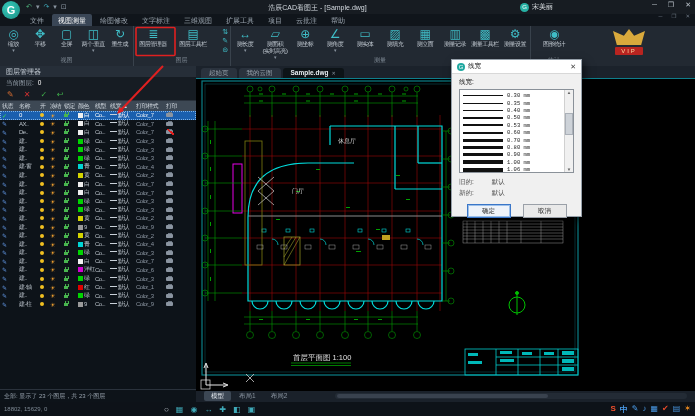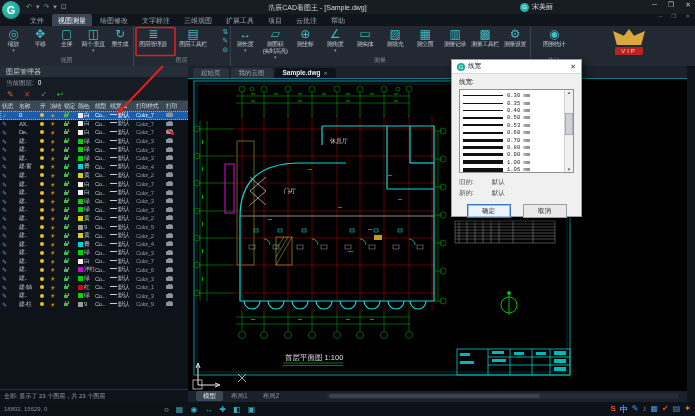--- a/index.html
+++ b/index.html
@@ -80,21 +80,21 @@
   .lwdash{display:inline-block;width:7px;height:1px;background:#c8d0d8;margin-right:1px;vertical-align:2px;}
   .c-ps{color:#8a94a0;}
   .selected .c-ps{color:#d8e4f0;}
   .printer{display:inline-block;width:7px;height:4px;background:#8a94a0;border-radius:1px;position:relative;}
   .printer::before{content:"";position:absolute;top:-2px;left:1.5px;width:4px;height:2px;background:#6a7480;}
   .noprint .printer::after{content:"";position:absolute;left:-1px;right:-1px;top:-3px;bottom:-1px;
      background:linear-gradient(to top right,transparent 44%,#e02020 44%,#e02020 58%,transparent 58%);}
   .lp-footer{height:12px;font-size:6px;color:#98a3ae;line-height:12px;padding-left:4px;
              border-top:1px solid #2a323c;}
   
-  .doc-area{position:absolute;left:188px;top:66px;width:499px;height:336px;display:flex;
+  .doc-area{position:absolute;left:196px;top:66px;width:499px;height:336px;display:flex;
             flex-direction:column;background:#d946ef;}
   .doc-tabs{height:12px;background:#1b222b;display:flex;align-items:flex-end;padding-left:5px;
             gap:2px;font-size:6.5px;color:#98a2ac;}
   .doc-tab{padding:0 8px;background:#2a323d;border-radius:3px 3px 0 0;height:10px;line-height:10px;
            display:flex;gap:3px;}
   .doc-tab.active{background:#0d1317;color:#e8edf2;font-weight:bold;}
   .doc-tab .tclose{font-size:5px;color:#8a94a0;}
   .doc-tab .tclose:empty{display:none;}
   .canvas{flex:1;position:relative;background:#000;border-top:1px solid #0e7f8c;}
   .canvas svg{display:block;width:100%;height:100%;}

